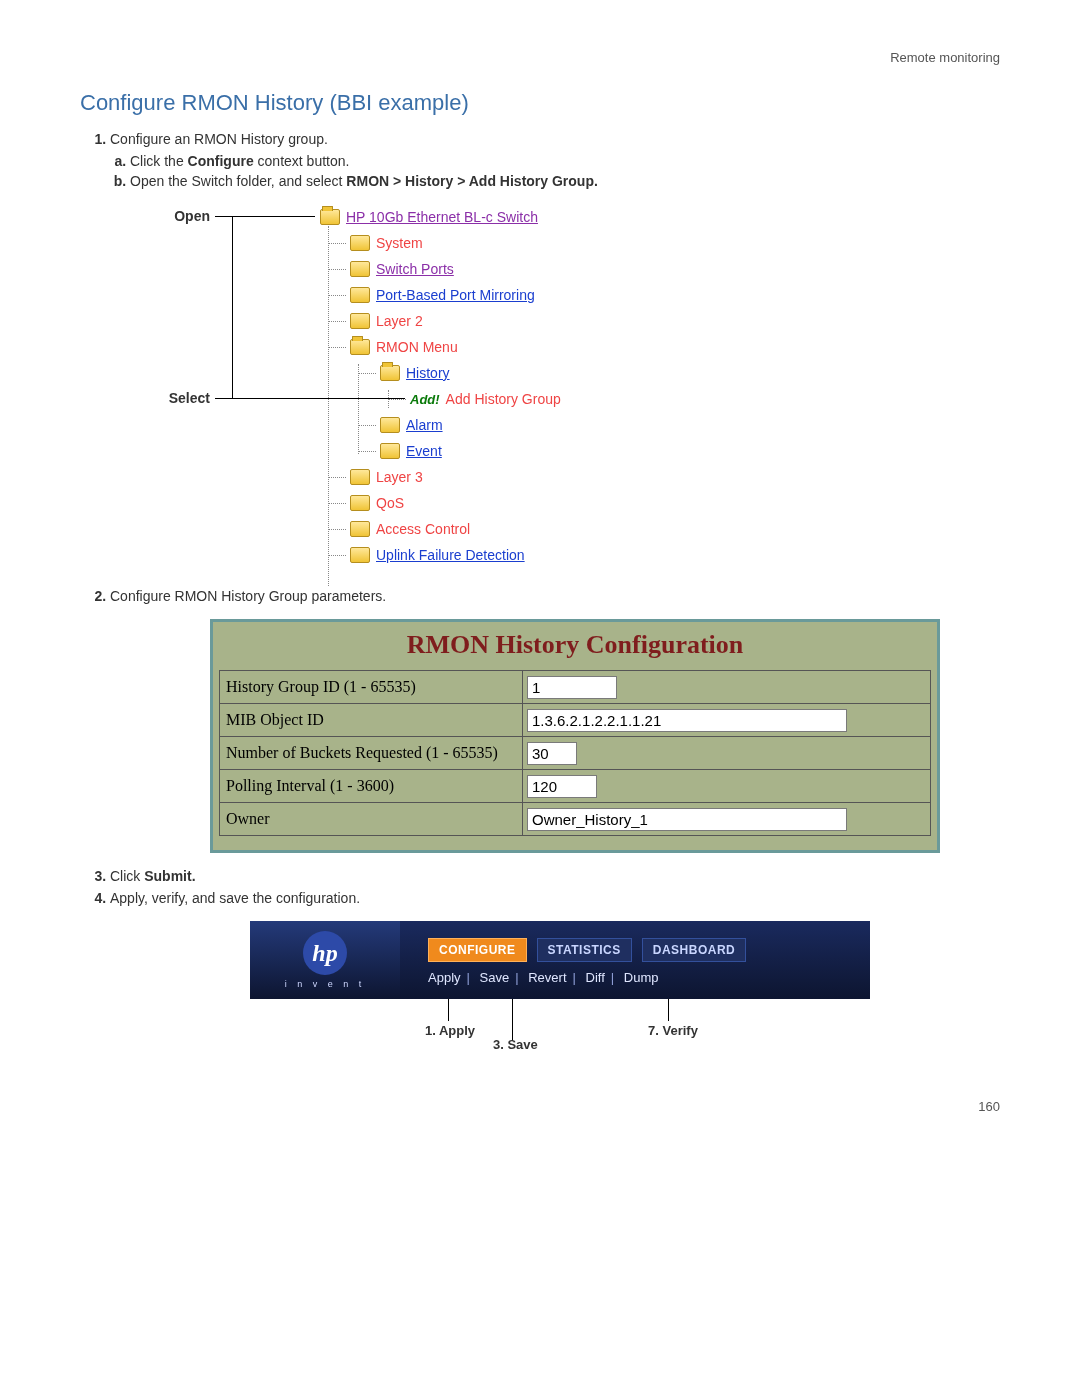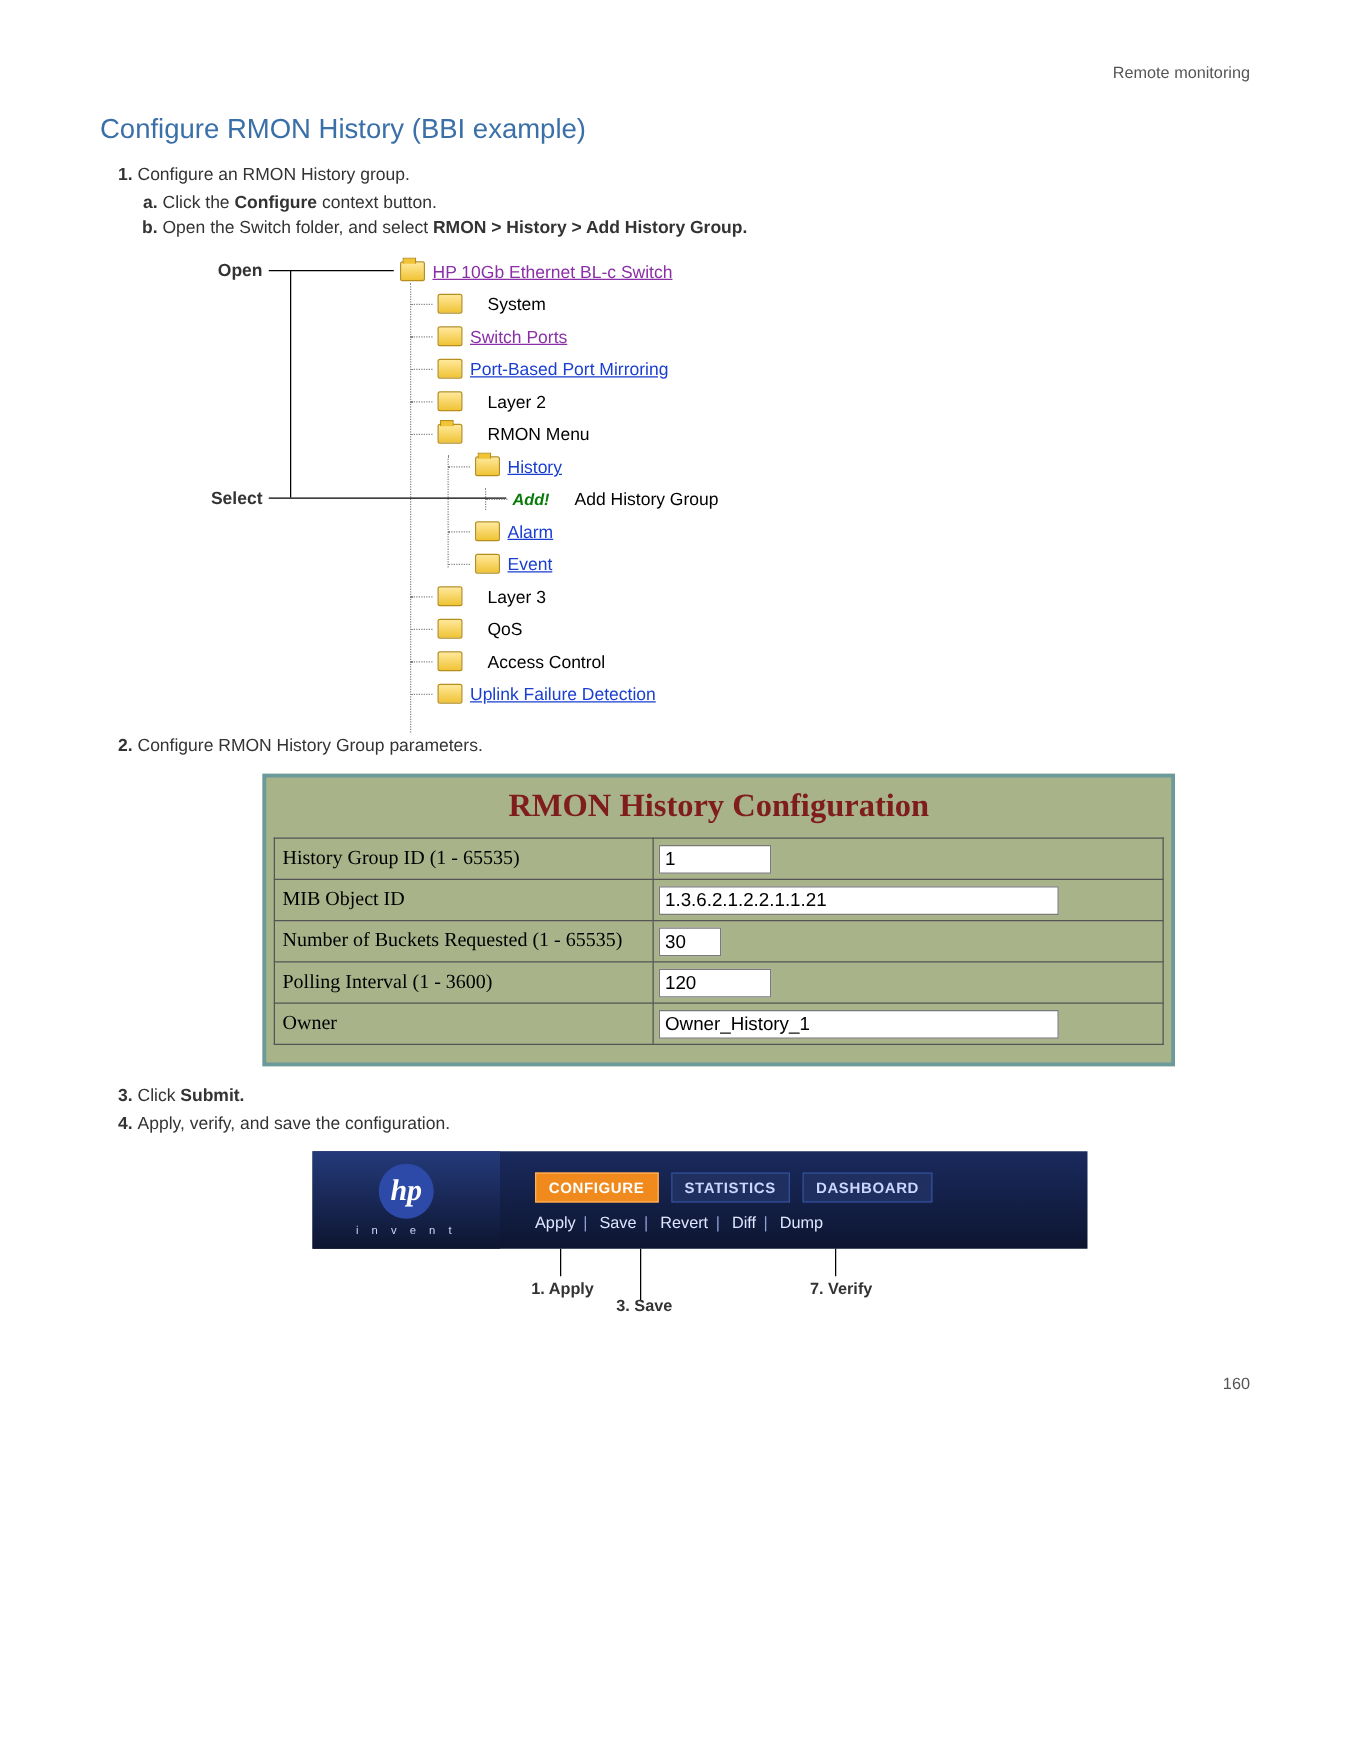--- a/index.html
+++ b/index.html
@@ -83,21 +83,21 @@
   .folder-icon.open::before {
     content:"";
     position:absolute; top:-4px; left:1px;
     width:9px; height:4px;
     background:#f0c436; border:1px solid #b58e1e; border-bottom:none;
     border-radius:1px 1px 0 0;
   }
   .tree-text { font-size: 14px; }
   .link-blue { color: #1a3ecf; text-decoration: underline; }
   .link-purple { color: #8b2fa8; text-decoration: underline; }
-  .plain { color: #000000; margin-left: 14px; }
+  .plain { color: #ef4444; }
   .add-label {
     color: #0a7a0a;
     font-weight: bold;
     font-style: italic;
     font-size: 13px;
     margin-right: 6px;
   }
   .dotted-v {
     border-left: 1px dotted #888;
     position: absolute;
@@ -391,21 +391,21 @@
         <tr>
           <td>MIB Object ID</td>
           <td class="input-cell"><input class="txt-input" style="width: 320px;" value="1.3.6.2.1.2.2.1.1.21"></td>
         </tr>
         <tr>
           <td>Number of Buckets Requested (1 - 65535)</td>
           <td class="input-cell"><input class="txt-input" style="width: 50px;" value="30"></td>
         </tr>
         <tr>
           <td>Polling Interval (1 - 3600)</td>
-          <td class="input-cell"><input class="txt-input" style="width: 90px;" value="120"></td>
+          <td class="input-cell"><input class="txt-input" style="width: 70px;" value="120"></td>
         </tr>
         <tr>
           <td>Owner</td>
           <td class="input-cell"><input class="txt-input" style="width: 320px;" value="Owner_History_1"></td>
         </tr>
       </tbody>
         </table>
     </div>
   </li>
 

